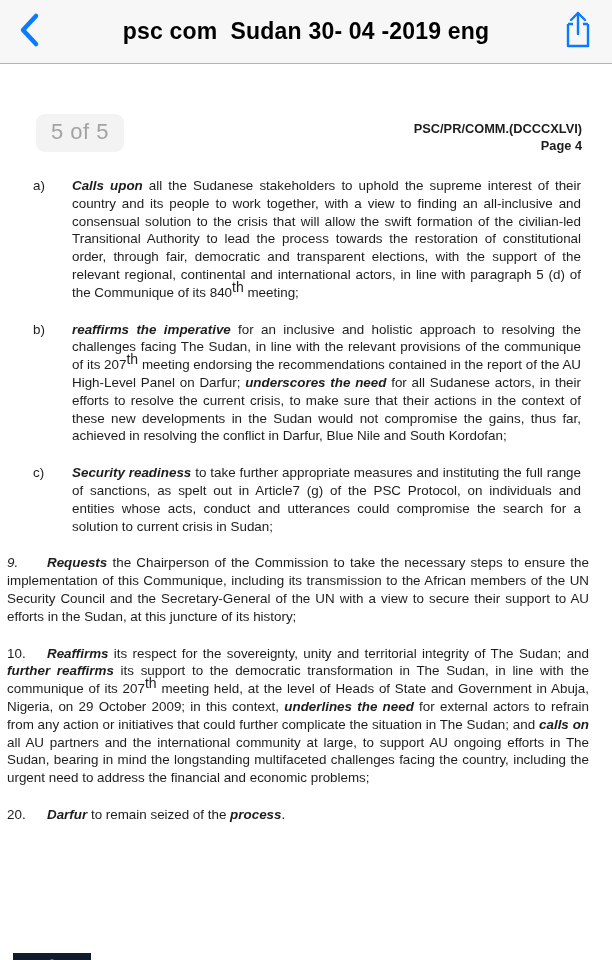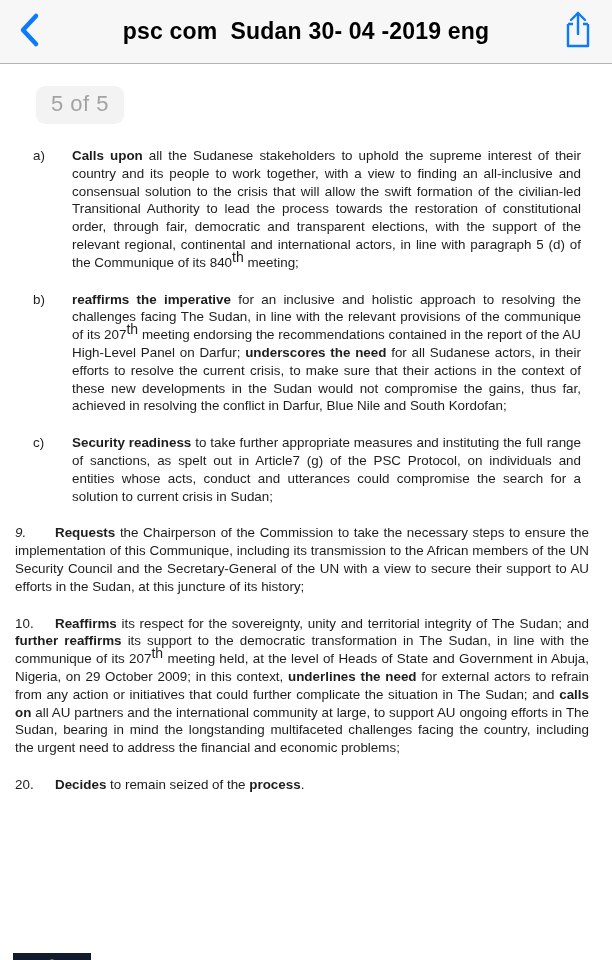--- a/index.html
+++ b/index.html
@@ -21,39 +21,39 @@
     position:absolute; left:70px; right:70px; text-align:center;
     font-size:23px; font-weight:600; color:#000; white-space:pre;
     letter-spacing:0.2px;
   }
   .page-edge-line { position:absolute; top:73px; left:0; width:612px; height:1px; background:#ececec; }
 
   
   .doc-viewport { position:absolute; top:65px; left:0; width:612px; height:895px; background:#fff; }
   .doc-header {
     display:flex; justify-content:space-between; align-items:flex-start;
-    padding:0 30px 0 36px; margin-top:21px; margin-bottom:23px;
+    padding:0 30px 0 36px; margin-top:49px; margin-bottom:23px;
   }
   .page-badge {
     background:#f3f3f3; color:#a3a3a3; border-radius:9px;
     font-size:22px; padding:5px 15px 7px 15px; letter-spacing:0.5px;
   }
   .doc-ref { text-align:right; font-weight:bold; font-size:12.8px; line-height:16.5px; color:#1c1c1c; margin-top:7px; }
 
   .para {
     color:#1d1d1f; font-size:13.4px; line-height:17.8px;
     text-align:justify; margin-bottom:19px;
   }
   .para.lettered { display:flex; padding-left:33px; padding-right:31px; }
   .para.lettered .para-label { flex:0 0 39px; }
   .para.lettered .para-body { flex:1; }
-  .para.numbered { padding-left:15px; padding-right:23px; }
+  .para.numbered { padding-left:7px; padding-right:23px; }
   .para.numbered .para-label { display:inline-block; width:40px; }
   .para-label.it { font-style:italic; }
-  .run-bi { font-weight:bold; }
+  .run-bi { font-weight:bold; font-style:italic; }
   sup.run-sup { font-size:14px; vertical-align:super; line-height:0; }
 
   
   .watermark {
     position:absolute; left:13px; top:888px; width:78px; height:72px;
   }
 </style>
 </head>
 <body>
 
@@ -78,38 +78,42 @@
       </span>
     </button>
   </div>
 
   <div class="page-edge-line"></div>
 
   <div class="doc-viewport">
 
     <div class="doc-header">
       <div class="page-badge">5 of 5</div>
+      <div class="doc-ref">
+        <div>PSC/PR/COMM.(DCCCXLVI)</div>
+        <div>Page 4</div>
+      </div>
     </div>
 
     <div>
         <div class="para lettered">
           <span class="para-label">a)</span>
           <div class="para-body"><span class="run-bi">Calls upon</span><span class="run-n">  all the Sudanese stakeholders to uphold the supreme interest of their country and its people to work together, with a view to finding an all-inclusive and consensual solution to the crisis that will allow the swift formation of the civilian-led Transitional Authority to lead the process towards the restoration of constitutional order, through fair, democratic and transparent elections, with the support of the relevant regional, continental and international actors, in line with paragraph 5 (d) of the Communique of its 840</span><sup class="run-sup">th</sup><span class="run-n"> meeting;</span></div>
         </div>
         <div class="para lettered">
           <span class="para-label">b)</span>
           <div class="para-body"><span class="run-bi">reaffirms the imperative</span><span class="run-n"> for an inclusive and holistic approach to resolving the challenges  facing The Sudan, in line with the relevant provisions of the communique of its 207</span><sup class="run-sup">th</sup><span class="run-n">  meeting endorsing the recommendations contained in the report of the AU High-Level Panel on Darfur; </span><span class="run-bi">underscores the need</span><span class="run-n"> for all Sudanese actors, in their efforts to resolve the current crisis, to make sure that their actions in the context of these new developments in the Sudan would not compromise the gains, thus far, achieved in resolving  the  conflict in Darfur,  Blue Nile and South Kordofan;</span></div>
         </div>
         <div class="para lettered">
           <span class="para-label">c)</span>
           <div class="para-body"><span class="run-bi">Security  readiness</span><span class="run-n"> to take further appropriate measures and instituting the full range of sanctions, as spelt out in Article7 (g) of the PSC Protocol, on individuals and entities whose acts, conduct and utterances  could compromise the search for a solution to current crisis in Sudan;</span></div>
         </div>
         <div class="para numbered"><span class="para-label it">9.</span><span class="para-body"><span class="run-bi">Requests</span><span class="run-n"> the Chairperson of the Commission to take the necessary steps to ensure the implementation of this Communique, including its transmission to the African members of the UN Security Council and the Secretary-General of the UN with a view to secure their support to AU efforts in the Sudan, at this juncture of its  history;</span></span></div>
         <div class="para numbered"><span class="para-label">10.</span><span class="para-body"><span class="run-bi">Reaffirms</span><span class="run-n"> its respect for the sovereignty, unity and territorial integrity of The Sudan; and </span><span class="run-bi">further reaffirms</span><span class="run-n"> its support to the democratic transformation in The Sudan, in line with the communique of its 207</span><sup class="run-sup">th</sup><span class="run-n"> meeting held, at the level of Heads of State and Government in Abuja, Nigeria, on 29 October 2009; in this context, </span><span class="run-bi">underlines the need</span><span class="run-n"> for external actors to refrain from any action or initiatives that could further complicate the situation in The Sudan; and </span><span class="run-bi">calls on</span><span class="run-n"> all  AU partners and the international community at large, to support AU ongoing efforts in The Sudan, bearing in mind the longstanding multifaceted challenges facing the country, including the urgent need to address the financial and economic  problems;</span></span></div>
-        <div class="para numbered"><span class="para-label">20.</span><span class="para-body"><span class="run-bi">Decides</span><span class="run-n"> to remain seized of the </span><span class="run-bi">process</span><span class="run-n">.</span></span></div>
+        <div class="para numbered"><span class="para-label">20.</span><span class="para-body"><span class="run-bi">Darfur</span><span class="run-n"> to remain seized of the </span><span class="run-bi">process</span><span class="run-n">.</span></span></div>
       </div>
 
     <div class="watermark">
       <svg width="78" height="72" viewBox="0 0 78 72">
         <rect x="0" y="0" width="78" height="72" fill="#111b2e"></rect>
 
         <g stroke="#c7a35e" stroke-width="1.4">
           <line x1="22" y1="10" x2="56" y2="38"></line>
           <line x1="56" y1="10" x2="22" y2="38"></line>
         </g>

